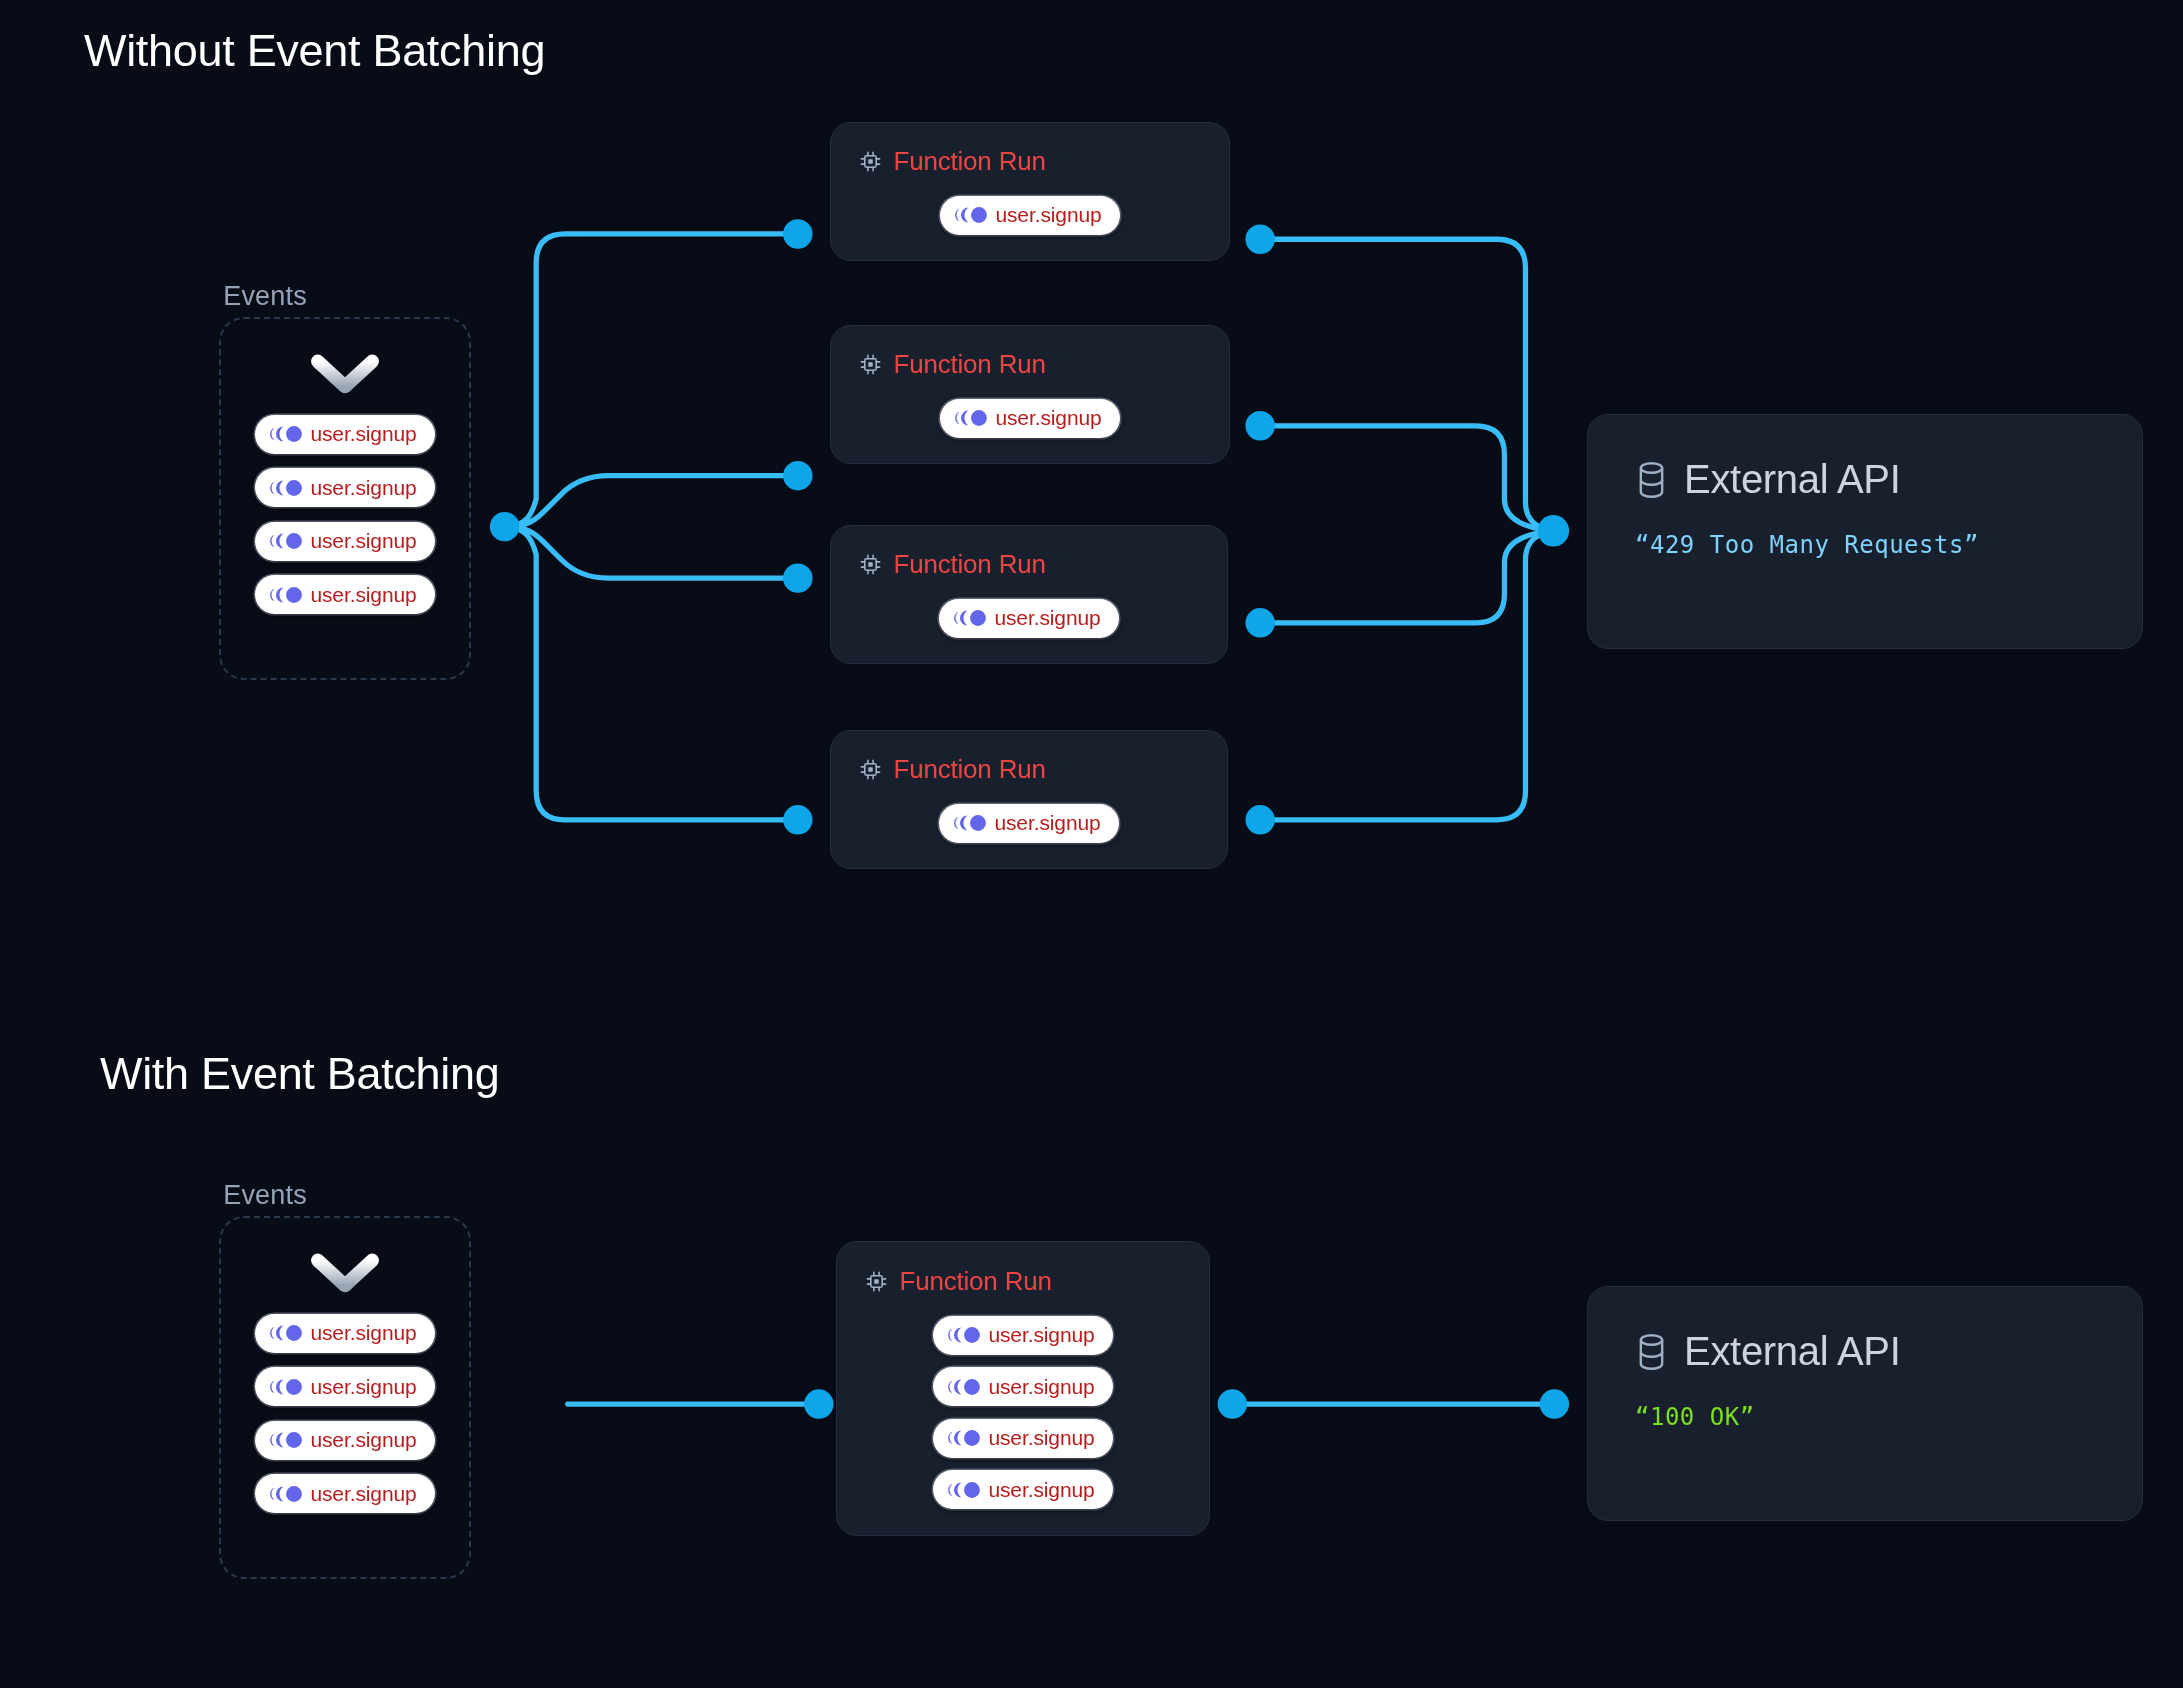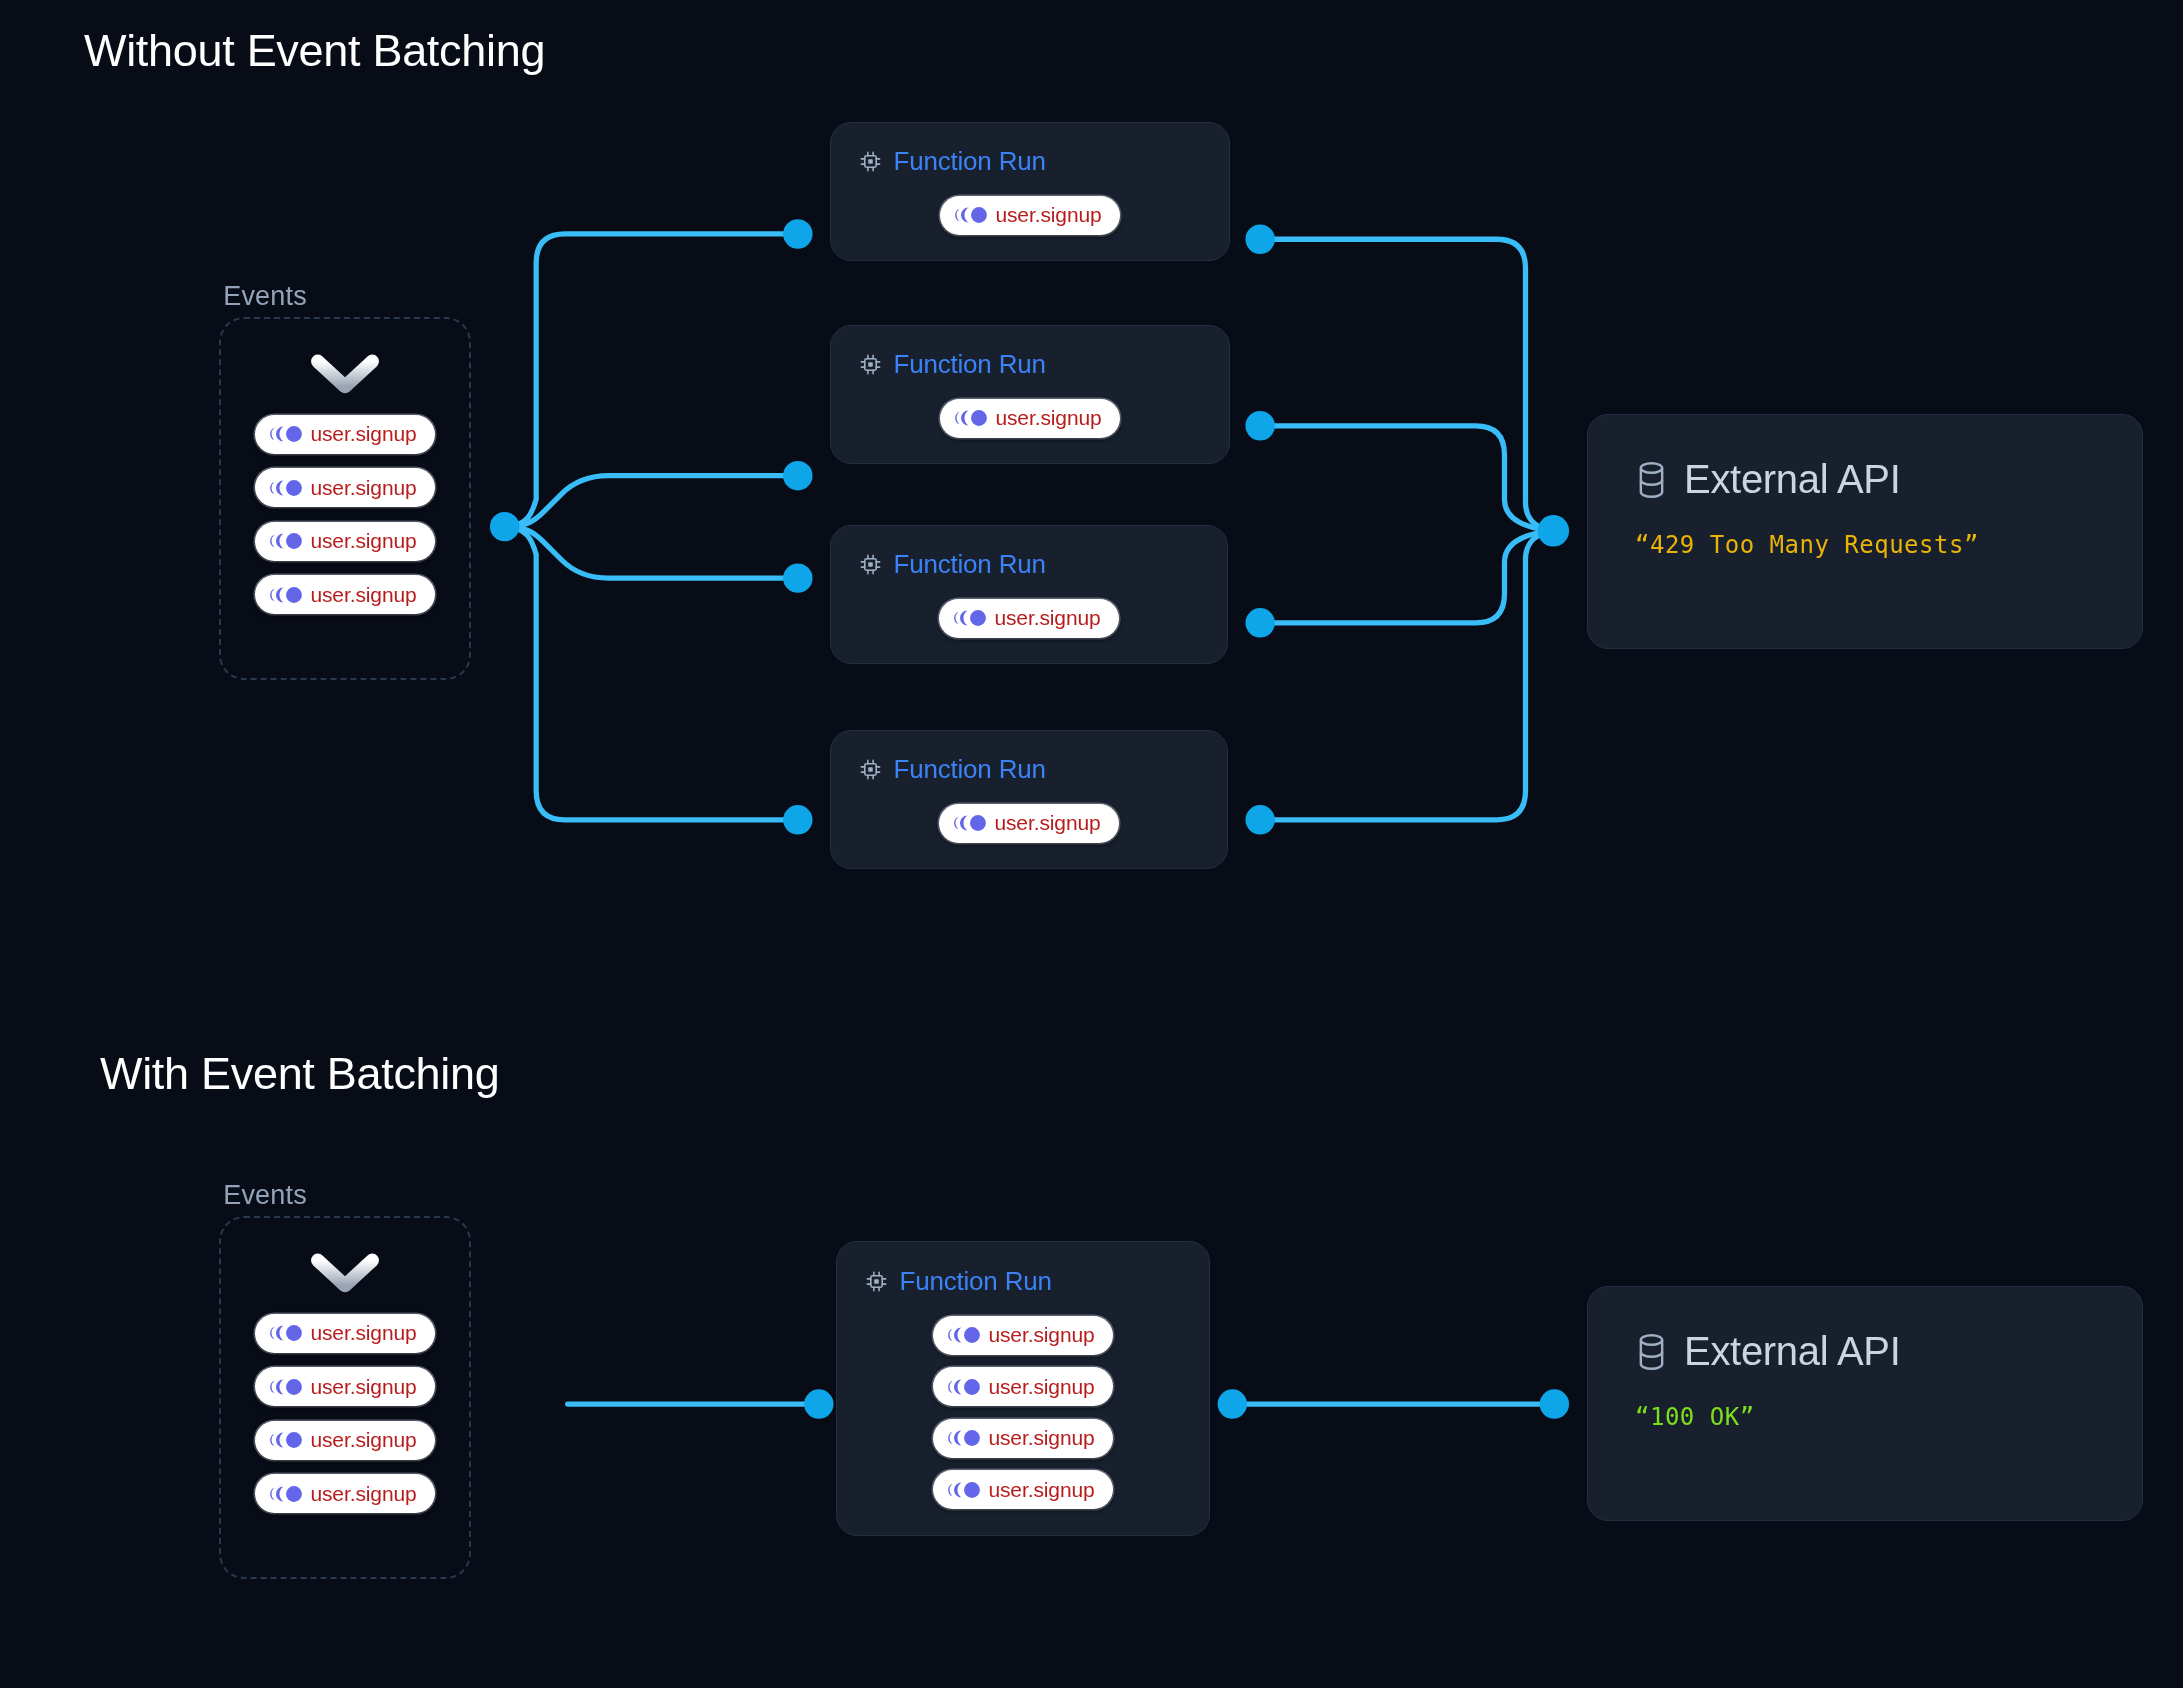--- a/index.html
+++ b/index.html
@@ -97,21 +97,21 @@
     border: 1.6px solid #242e40;
     border-radius: 21px;
   }
   .card-head {
     display: flex;
     align-items: center;
     gap: 10.5px;
     padding: 0;
   }
   .card-title {
-    color: #3b82f6;
+    color: #ef4444;
     font-size: 26px;
     font-weight: 400;
     letter-spacing: -0.2px;
     white-space: nowrap;
   }
   .chip-icon { width: 25px; height: 25px; flex: 0 0 auto; display:block; }
 
   
   .fn-card { padding: 23px 27px 25px 27px; }
   .fn-card .card-head { margin-bottom: 19px; }
@@ -132,21 +132,21 @@
     white-space: nowrap;
   }
   .api-card .card-head { gap: 16px; margin-bottom: 29px; }
   .db-icon { width: 33px; height: 40px; flex: 0 0 auto; display:block; }
   .api-status {
     font-family: "DejaVu Sans Mono", monospace;
     font-size: 24px;
     letter-spacing: 0.5px;
     white-space: nowrap;
   }
-  .status-error { color: #eab308; }
+  .status-error { color: #7dd3fc; }
   .status-ok    { color: #7cdf1c; }
 
   
   .wires {
     position: absolute;
     inset: 0;
     width: 2183px;
     height: 1689px;
     pointer-events: none;
   }

